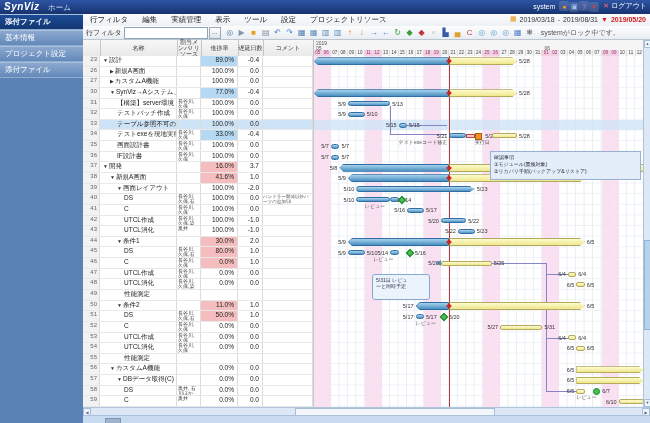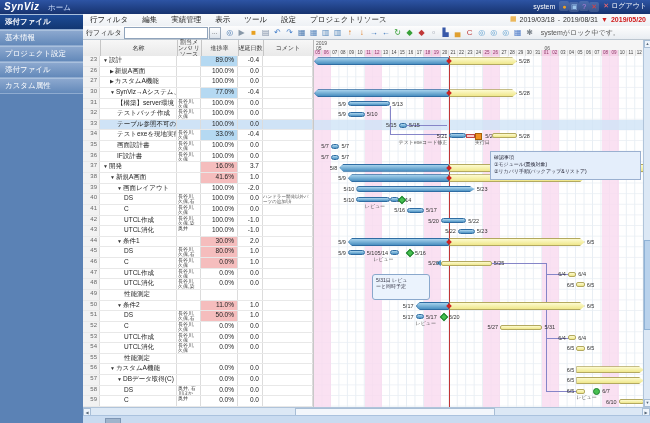--- a/index.html
+++ b/index.html
@@ -178,21 +178,20 @@
       <div class="tb-ic" style="color: rgb(128, 136, 144);">✱</div>
     </span>
   <span id="lock-msg">systemがロック中です。</span>
 </div>
 
 <div class="abs" id="sidebar">
     <div class="sb-item active">添付ファイル</div>
     <div class="sb-item">基本情報</div>
     <div class="sb-item">プロジェクト設定</div>
     <div class="sb-item">添付ファイル</div>
-    <div class="sb-item">カスタム属性</div>
   </div>
 
 <div class="abs" id="thead">
   <div class="th" style="left:0;width:17px;"></div>
   <div class="th" style="left:17px;width:77px;">名称</div>
   <div class="th" style="left:94px;width:24px;">割当メンバ/
 リソース</div>
   <div class="th" style="left:118px;width:37px;">進捗率</div>
   <div class="th" style="left:155px;width:25px;">遅延日数</div>
   <div class="th" style="left:180px;width:50px;border-right:none;">コメント</div>

